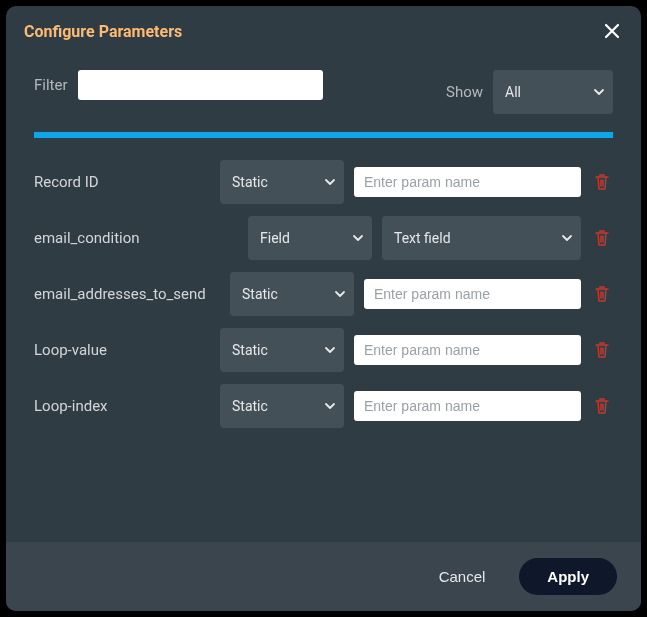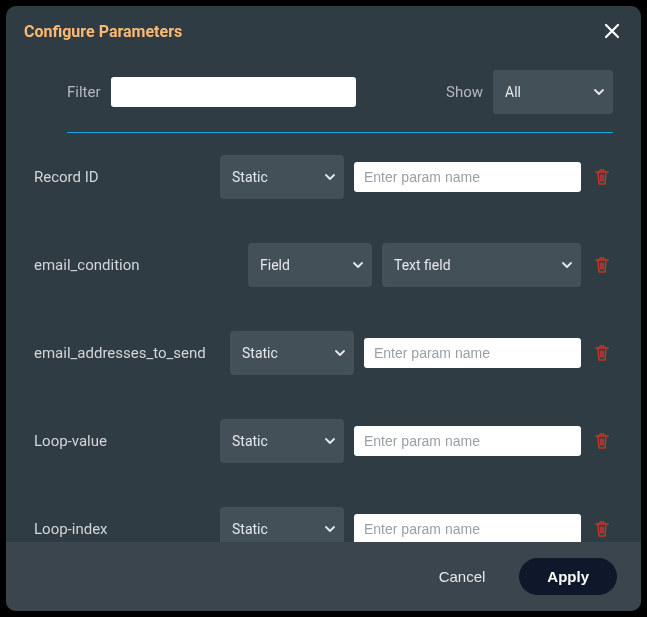--- a/index.html
+++ b/index.html
@@ -35,25 +35,24 @@
     padding: 2px;
   }
   .close-icon svg { display: block; }
   .body {
     flex: 1;
     padding: 14px 28px 0 28px;
     overflow: hidden;
   }
   .filter-row {
     display: flex;
-    align-items: center;
+    align-items: flex-start;
     justify-content: space-between;
     padding-bottom: 18px;
-    border-bottom: 1px solid #0ea5e9;
-    margin-left: 33px;
+    border-bottom: 6px solid #0ea5e9;
   }
   .filter-left { display: flex; align-items: center; gap: 10px; }
   .filter-right { display: flex; align-items: center; gap: 10px; }
   .label { color: #b2b8bd; font-size: 15px; }
   .text-input {
     background: #fff;
     border: none;
     border-radius: 3px;
     height: 30px;
     padding: 4px 10px;
@@ -79,21 +78,21 @@
     right: 8px;
     top: 50%;
     transform: translateY(-50%);
     pointer-events: none;
   }
   .show-select { width: 120px; }
   .params {
     padding-top: 22px;
     display: flex;
     flex-direction: column;
-    gap: 44px;
+    gap: 12px;
   }
   .param-row {
     display: grid;
     grid-template-columns: 176px 124px 1fr 22px;
     align-items: center;
     gap: 10px;
   }
   .param-row.wide-sel {
     grid-template-columns: 204px 124px 1fr 22px;
   }

